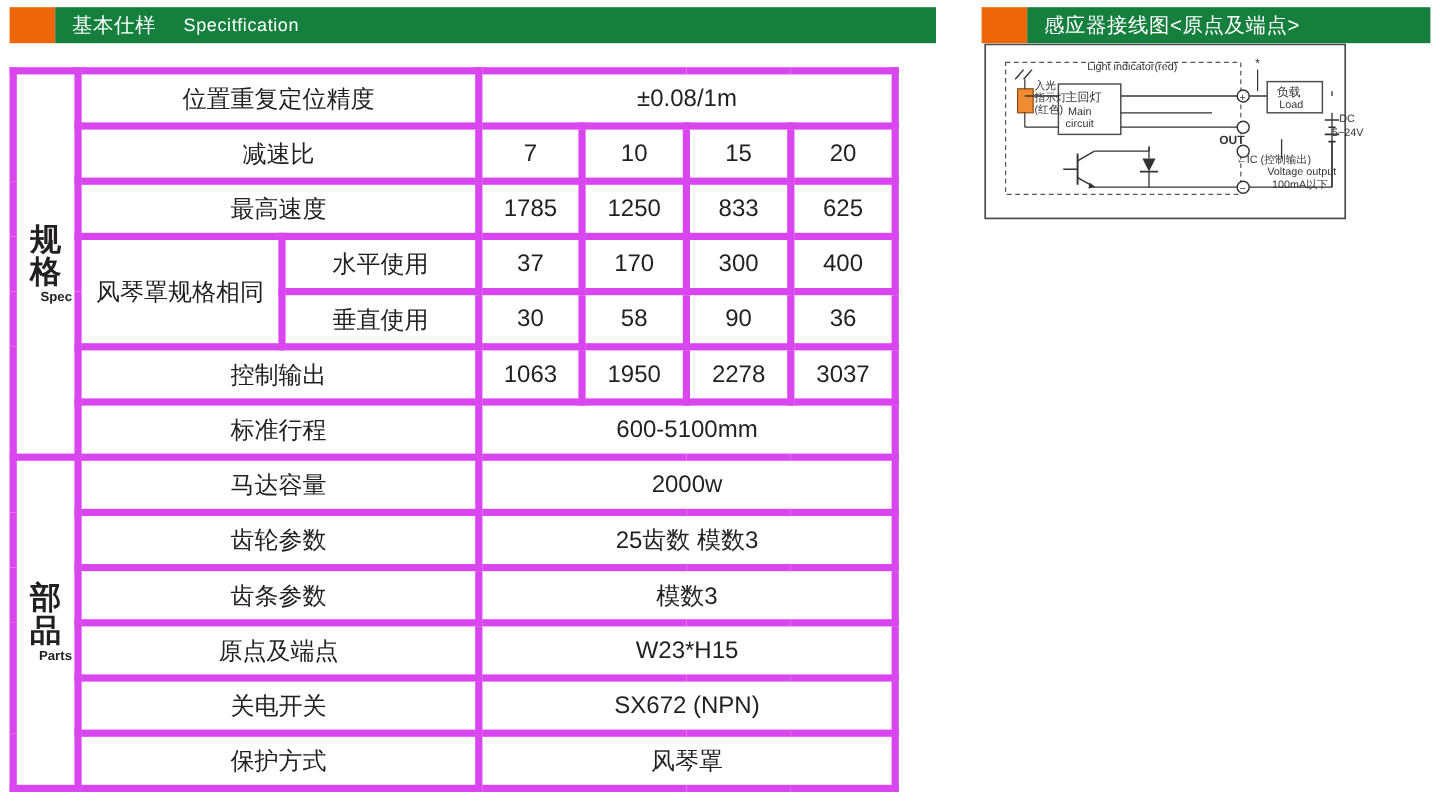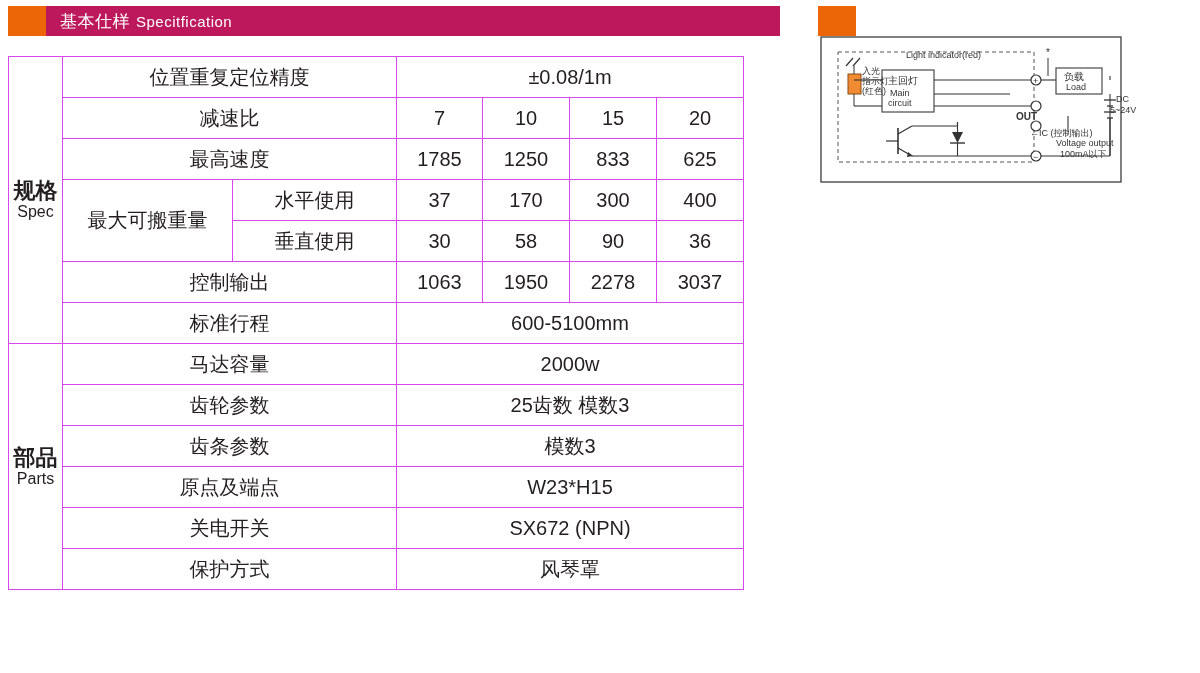--- a/index.html
+++ b/index.html
@@ -22,78 +22,79 @@
     display: flex;
     align-items: stretch;
     height: 30px;
   }
   .hdr .swatch {
     width: 38px;
     background: #ec6608;
   }
   .hdr .bar {
     flex: 1;
-    background: #be185d;
+    background: #15803d;
     display: flex;
     align-items: center;
     padding-left: 14px;
     color: #ffffff;
     font-size: 17px;
     letter-spacing: 0.5px;
   }
   .hdr .bar .en {
     font-size: 15px;
-    margin-left: 6px;
+    margin-left: 23px;
     font-weight: normal;
   }
 
   #hdr-left  { left: 8px;  top: 6px;  width: 772px; }
   #hdr-right { left: 818px; top: 6px; width: 374px; }
 
   
   .table-wrap {
     position: absolute;
     left: 8px;
     top: 56px;
     width: 735px;
   }
   table.spec {
     border-collapse: collapse;
     width: 735px;
     table-layout: fixed;
   }
   table.spec td {
-    border: 1px solid #d946ef;
+    border: 6px solid #d946ef;
     text-align: center;
     vertical-align: middle;
     font-size: 20px;
     height: 40px;
     padding: 0 2px;
     background: #ffffff;
     color: #231f20;
   }
   td.side {
     background: #ec6608;
     color: #ffffff;
     width: 54px;
     font-size: 26px;
     line-height: 1.05;
     font-weight: bold;
     padding: 0;
   }
   td.side .cn {
     display: block;
-    font-size: 22px;
+    font-size: 26px;
     letter-spacing: 0px;
   }
   td.side .en {
     display: block;
-    font-size: 16px;
-    font-weight: normal;
+    font-size: 11px;
+    font-weight: bold;
     margin-top: 2px;
+    text-align: right;
   }
   td.rowlabel { font-size: 21px; }
   td.val      { font-size: 20px; }
 
   
   .notes {
     position: absolute;
     left: 10px;
     top: 612px;
     color: #e8380d;
@@ -118,20 +119,23 @@
 <div class="hdr" id="hdr-left">
   <div class="swatch"></div>
   <div class="bar">
     <span>基本仕样</span>
     <span class="en">Specitfication</span>
   </div>
 </div>
 
 <div class="hdr" id="hdr-right">
   <div class="swatch"></div>
+  <div class="bar">
+    <span>感应器接线图&lt;原点及端点&gt;</span>
+  </div>
 </div>
 
 <div class="table-wrap">
 <table class="spec">
   <colgroup>
     <col style="width:54px">
     <col style="width:170px">
     <col style="width:164px">
     <col style="width:86px">
     <col style="width:87px">
@@ -159,21 +163,21 @@
 
     <tr>
       <td class="rowlabel" colspan="2">最高速度</td>
       <td class="val">1785</td>
       <td class="val">1250</td>
       <td class="val">833</td>
       <td class="val">625</td>
     </tr>
 
     <tr>
-      <td class="rowlabel" rowspan="2">最大可搬重量</td>
+      <td class="rowlabel" rowspan="2">风琴罩规格相同</td>
       <td class="rowlabel">水平使用</td>
       <td class="val">37</td>
       <td class="val">170</td>
       <td class="val">300</td>
       <td class="val">400</td>
     </tr>
 
     <tr>
       <td class="rowlabel">垂直使用</td>
       <td class="val">30</td>

